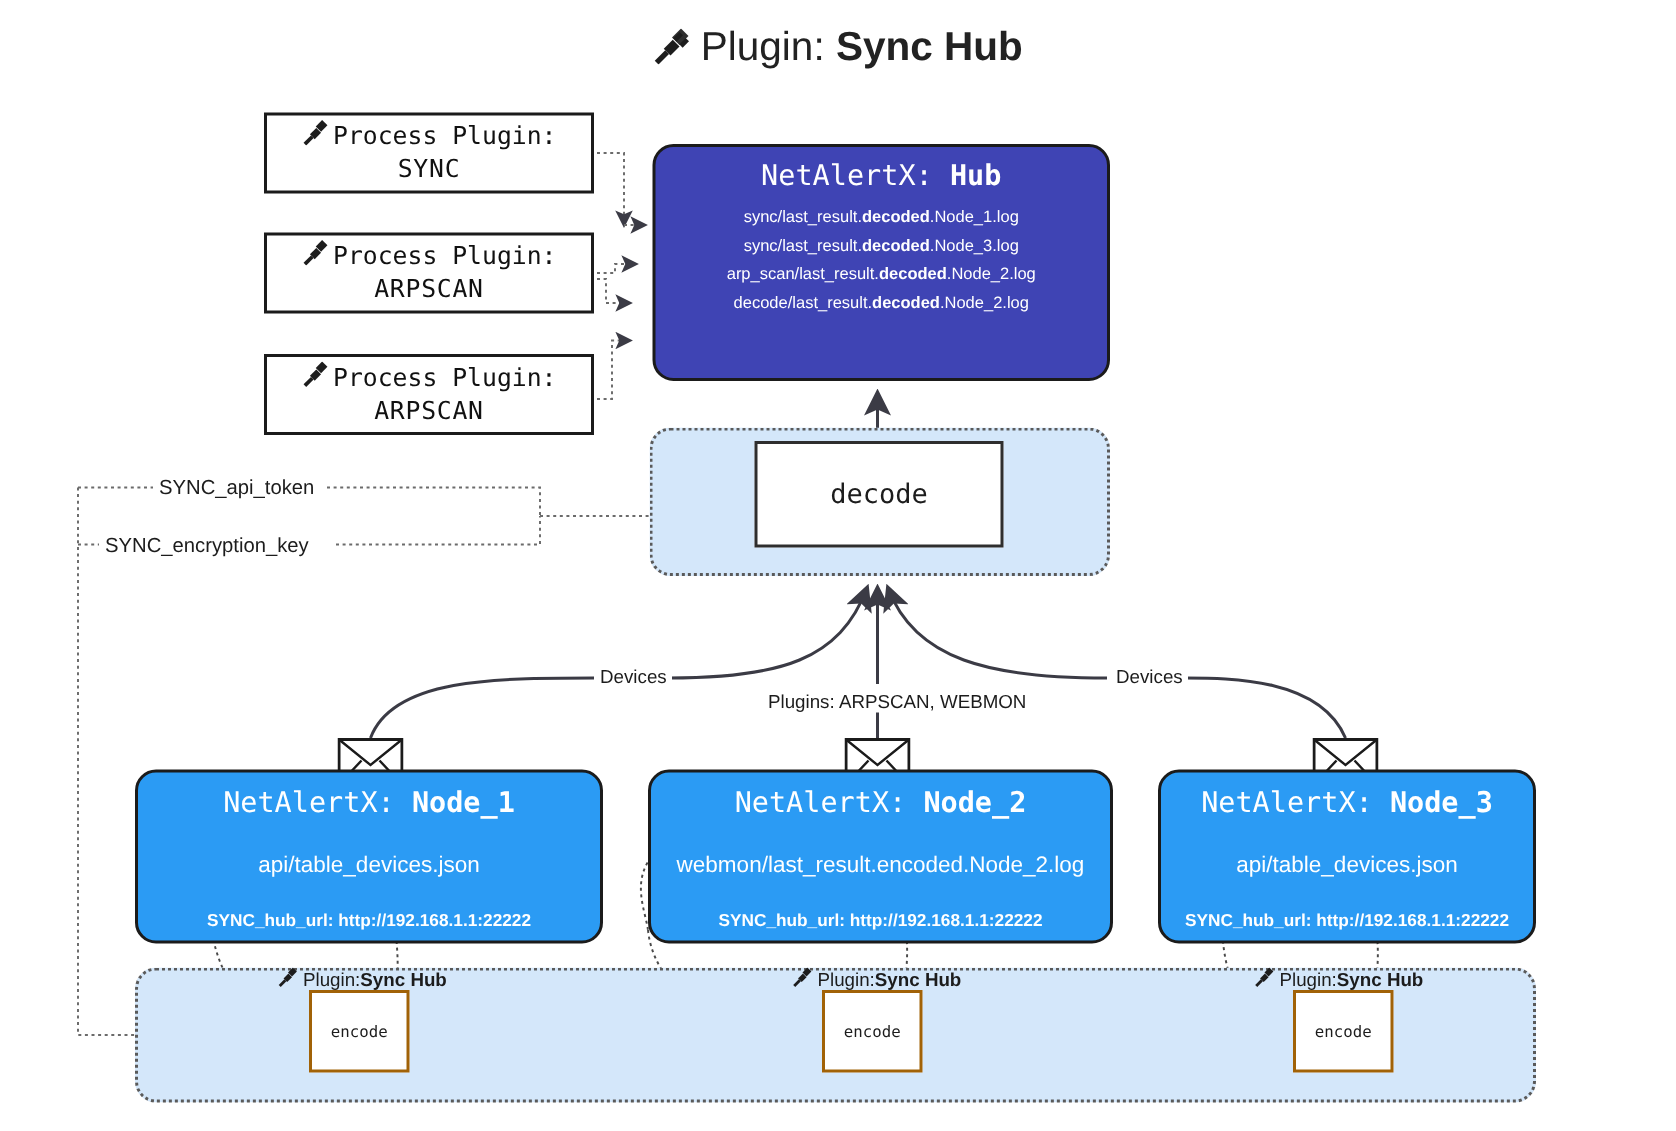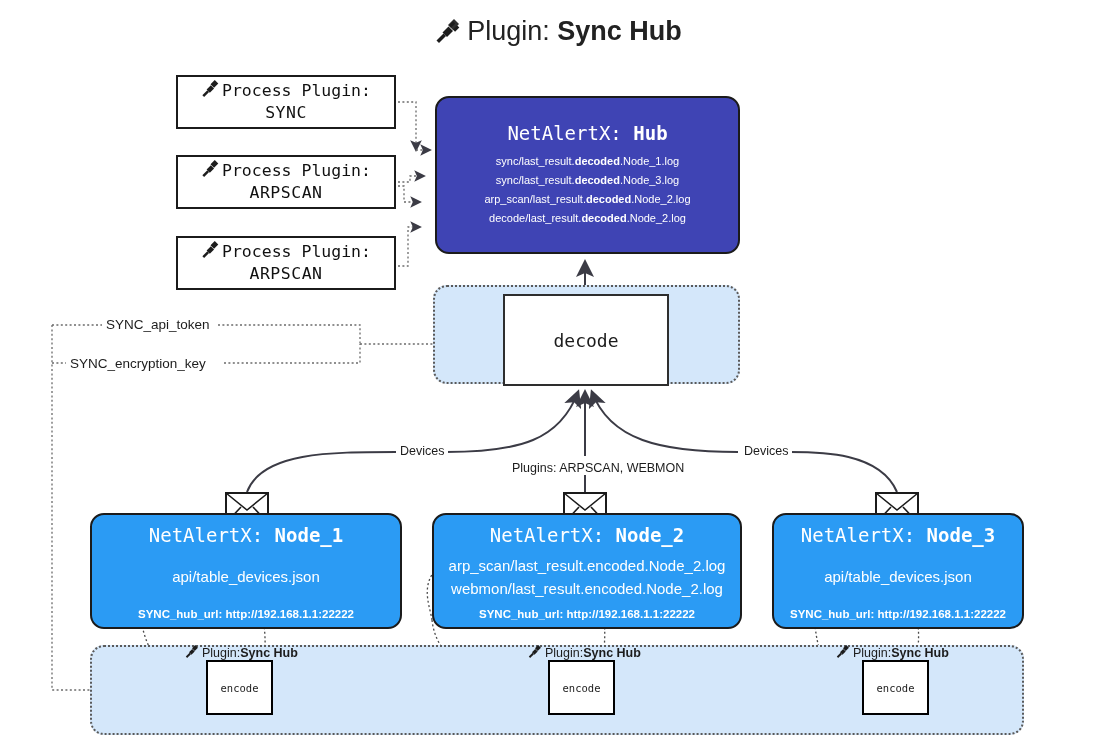--- a/index.html
+++ b/index.html
@@ -63,21 +63,21 @@
   }
   #hub {
     left: 435px; top: 96px;
     width: 305px; height: 158px;
     background: #3f44b4;
     border: 2px solid #1b1b1b;
     border-radius: 14px;
     color: #ffffff;
     display: flex; flex-direction: column;
     align-items: center;
-    padding-top: 24px;
+    padding-top: 8px;
   }
   #hub .hub-title {
     font-family: "DejaVu Sans Mono", monospace;
     font-size: 19px;
     margin-bottom: 8px;
     white-space: nowrap;
   }
   #hub .hub-title b { font-weight: 700; }
   #hub .hub-line {
     font-size: 11px;
@@ -89,21 +89,21 @@
   
   #decode-zone {
     left: 433px; top: 285px;
     width: 307px; height: 99px;
     background: #d4e7fa;
     border: 2px dotted #5a5a5a;
     border-radius: 14px;
   }
   #decode-box {
     left: 503px; top: 294px;
-    width: 166px; height: 92px;
+    width: 166px; height: 71px;
     background: #ffffff;
     border: 2px solid #2e2e2e;
     display: flex; align-items: center; justify-content: center;
     font-family: "DejaVu Sans Mono", monospace;
     font-size: 18px;
     color: #1c1c1c;
   }
 
   
   .tok {
@@ -181,21 +181,21 @@
     font-size: 12.5px;
     color: #1c1c1c;
     display: flex; align-items: center;
     white-space: nowrap;
   }
   .enc-label .plug { margin-right: 3px; }
   .enc-label b { font-weight: 700; }
   .encbox {
     width: 67px; height: 55px;
     background: #ffffff;
-    border: 2px solid #000000;
+    border: 2px solid #a16207;
     display: flex; align-items: center; justify-content: center;
     font-family: "DejaVu Sans Mono", monospace;
     font-size: 10.5px;
     color: #1c1c1c;
   }
   #enc-lbl-1 { left: 185px; top: 645px; }
   #enc-lbl-2 { left: 528px; top: 645px; }
   #enc-lbl-3 { left: 836px; top: 645px; }
   #enc-box-1 { left: 206px; top: 660px; }
   #enc-box-2 { left: 548px; top: 660px; }
@@ -365,21 +365,20 @@
     <div class="n-title"><span>NetAlertX: </span><b>Node_1</b></div>
     <div class="n-lines">
       <div class="n-line">api/table_devices.json</div>
     </div>
     <div class="n-foot">SYNC_hub_url: http://192.168.1.1:22222</div>
   </div>
 
   <div class="node nodebox" id="node2">
     <div class="n-title"><span>NetAlertX: </span><b>Node_2</b></div>
     <div class="n-lines">
-      <div class="n-line">arp_scan/last_result.encoded.Node_2.log</div>
       <div class="n-line">webmon/last_result.encoded.Node_2.log</div>
     </div>
     <div class="n-foot">SYNC_hub_url: http://192.168.1.1:22222</div>
   </div>
 
   <div class="node nodebox" id="node3">
     <div class="n-title"><span>NetAlertX: </span><b>Node_3</b></div>
     <div class="n-lines">
       <div class="n-line">api/table_devices.json</div>
     </div>

